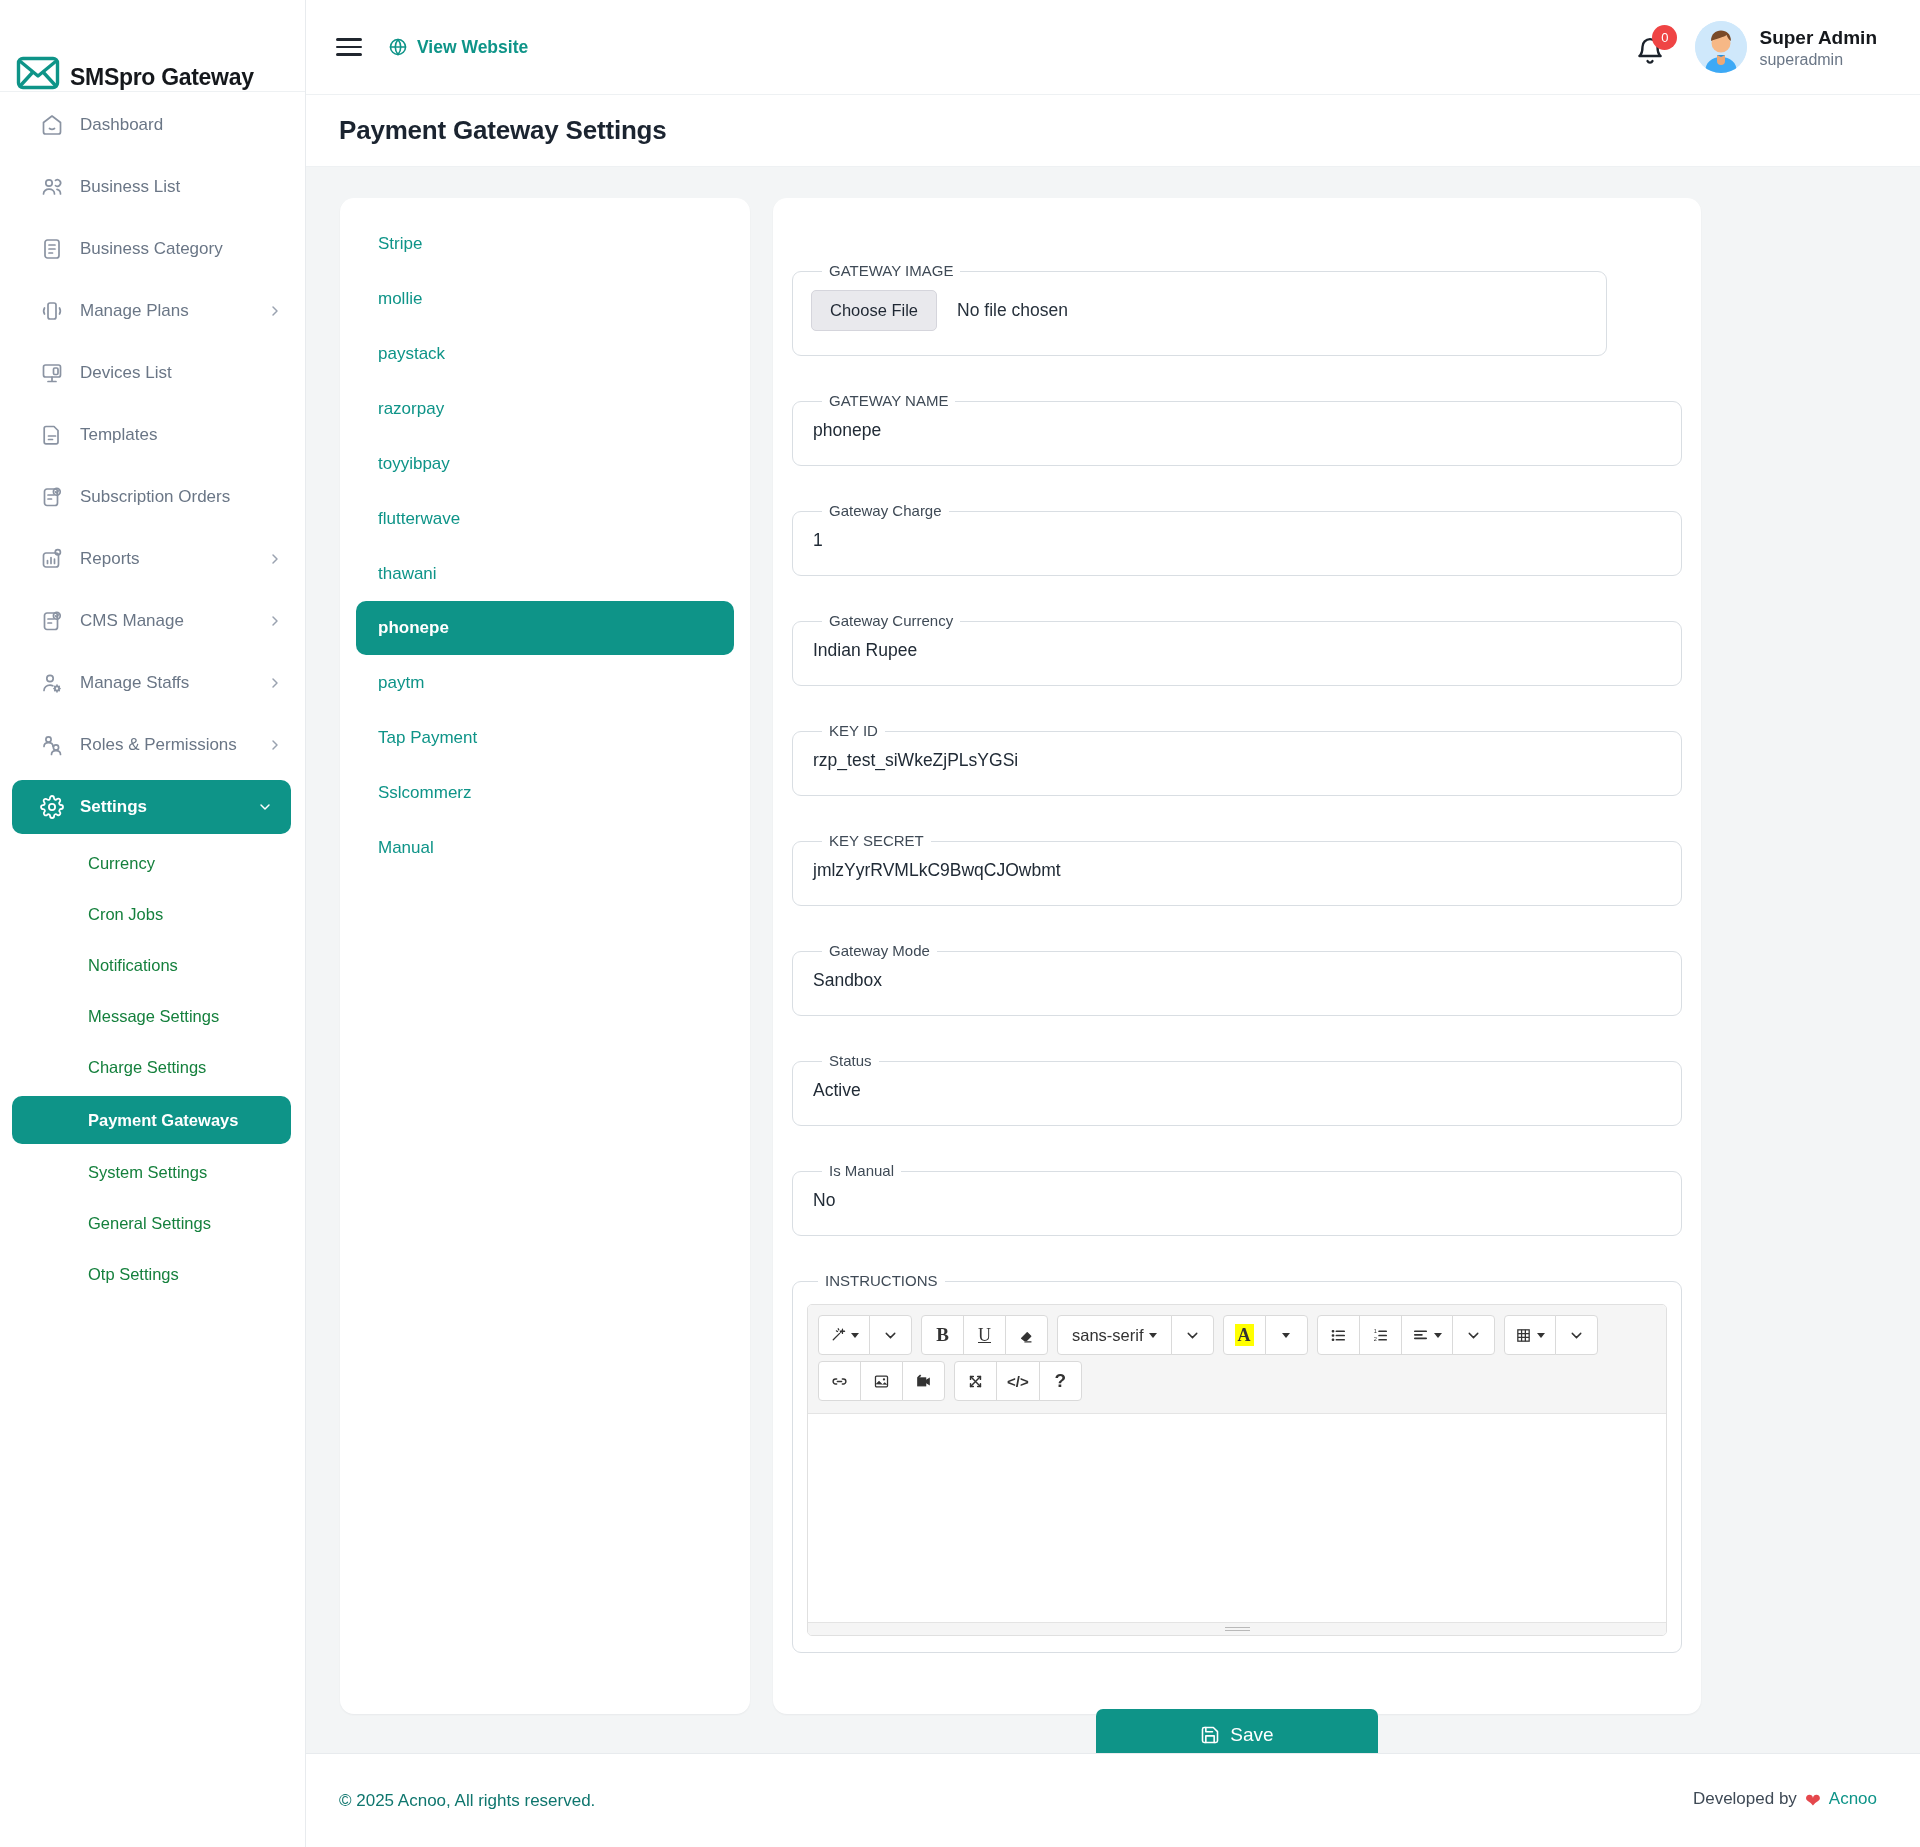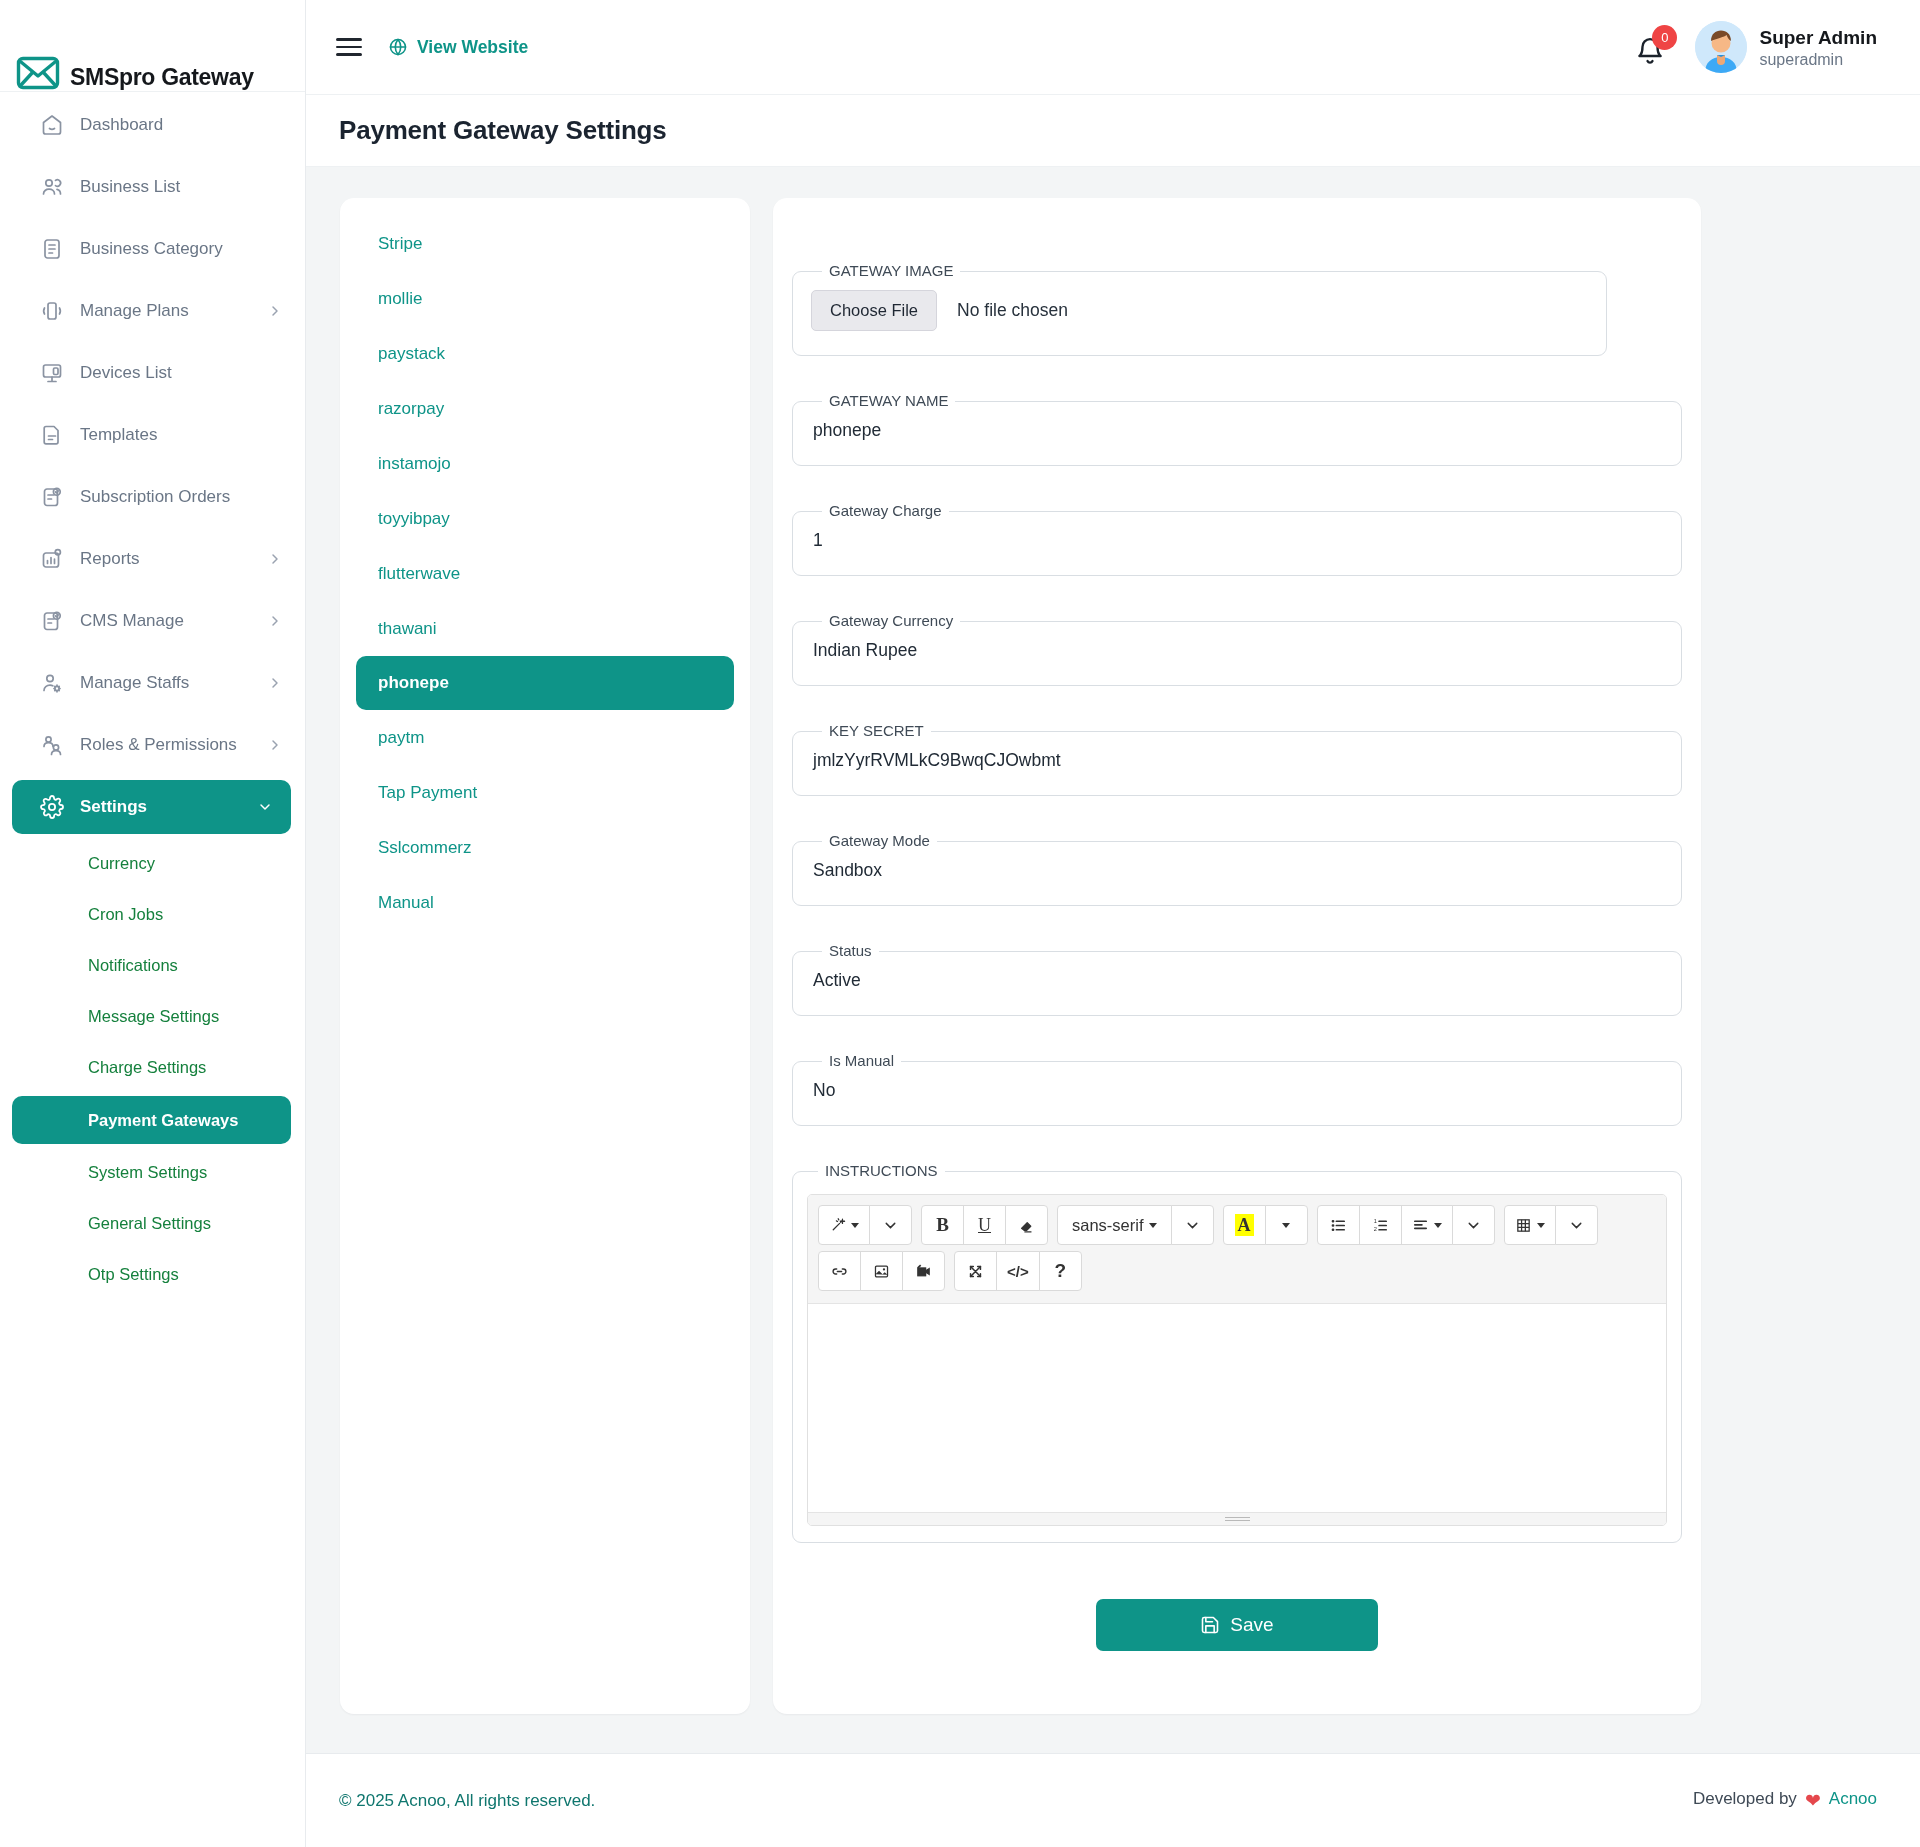--- a/index.html
+++ b/index.html
@@ -306,21 +306,20 @@
       <h1 class="page-title">Payment Gateway Settings</h1>
     </div>
 
     <div class="content">
 
       <div class="card gw-card">
         <div class="gw-item">Stripe</div>
         <div class="gw-item">mollie</div>
         <div class="gw-item">paystack</div>
         <div class="gw-item">razorpay</div>
-        <div class="gw-item">instamojo</div>
         <div class="gw-item">toyyibpay</div>
         <div class="gw-item">flutterwave</div>
         <div class="gw-item">thawani</div>
         <div class="gw-item active">phonepe</div>
         <div class="gw-item">paytm</div>
         <div class="gw-item">Tap Payment</div>
         <div class="gw-item">Sslcommerz</div>
         <div class="gw-item">Manual</div>
       </div>
 
@@ -342,20 +341,24 @@
         <fieldset class="fs">
           <legend>Gateway Charge</legend>
           <div class="fs-value">1</div>
         </fieldset>
 
         <fieldset class="fs">
           <legend>Gateway Currency</legend>
           <div class="fs-value">Indian Rupee</div>
         </fieldset>
 
+        <fieldset class="fs">
+          <legend>KEY ID</legend>
+          <div class="fs-value">rzp_test_siWkeZjPLsYGSi</div>
+        </fieldset>
 
         <fieldset class="fs">
           <legend>KEY SECRET</legend>
           <div class="fs-value">jmlzYyrRVMLkC9BwqCJOwbmt</div>
         </fieldset>
 
         <fieldset class="fs">
           <legend>Gateway Mode</legend>
           <div class="fs-value">Sandbox</div>
         </fieldset>

